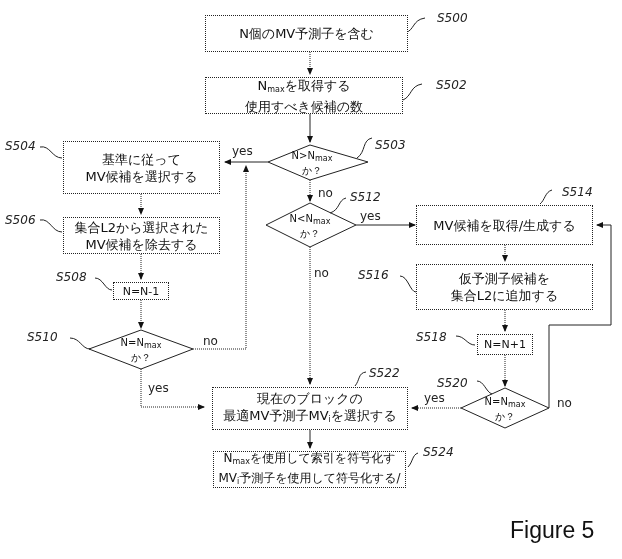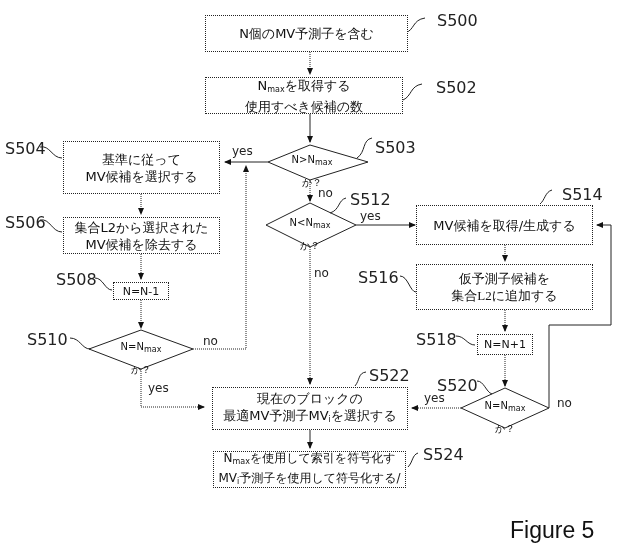--- a/index.html
+++ b/index.html
@@ -2,23 +2,23 @@
 <html><head>
 <meta charset="utf-8">
 <style>
   html, body { margin: 0; padding: 0; background: #ffffff; }
   body { width: 622px; height: 559px; position: relative; overflow: hidden;
          font-family: "DejaVu Sans", sans-serif; color: #111; }
   svg.flow { position: absolute; left: 0; top: 0; }
   .box { position: absolute; border: 1px dotted #222; background: #fff;
          display: flex; flex-direction: column; align-items: center; justify-content: center;
          text-align: center; font-size: 13px; line-height: 17px; box-sizing: border-box; }
-  .dtext { position: absolute; text-align: center; font-size: 10px; line-height: 20px; }
+  .dtext { position: absolute; text-align: center; font-size: 10px; line-height: 12px; }
   .lbl { position: absolute; font-size: 12px; color: #222; white-space: nowrap; }
-  .step { position: absolute; font-size: 16px; color: #222; white-space: nowrap; }
+  .step { position: absolute; font-size: 12px; color: #222; white-space: nowrap; font-style: italic; }
   .fig { position: absolute; font-family: "Liberation Sans", sans-serif; font-size: 23px; }
   sub { font-size: 8px; vertical-align: -2px; }
 </style>
 </head>
 <body>
 
 <svg class="flow" width="622" height="559">
   <defs>
     <marker id="ah" markerWidth="8" markerHeight="8" refX="6" refY="4" orient="auto">
       <path d="M0,1 L7,4 L0,7 Z" fill="#111"></path>
@@ -99,21 +99,21 @@
 <div class="box" style="left:63px;top:217px;width:157px;height:37px;">
   <span>集合L2から選択された</span>
   <span>MV候補を除去する</span>
 </div>
 <div class="box" style="left:113px;top:282px;width:56px;height:18px;font-size:11px;">
   <span>N=N-1</span>
 </div>
 <div class="box" style="left:416px;top:205px;width:177px;height:40px;">
   <span>MV候補を取得/生成する</span>
 </div>
-<div class="box" style="left:416px;top:264px;width:177px;height:46px;font-family:Liberation Serif, serif;">
+<div class="box" style="left:416px;top:264px;width:177px;height:46px;">
   <span>仮予測子候補を</span>
   <span>集合L2に追加する</span>
 </div>
 <div class="box" style="left:477px;top:334px;width:56px;height:21px;font-size:11px;">
   <span>N=N+1</span>
 </div>
 <div class="box" style="left:212px;top:387px;width:196px;height:43px;">
   <span>現在のブロックの</span>
   <span><span>最適MV予測子MV</span><sub>i</sub><span>を選択する</span></span>
 </div>

